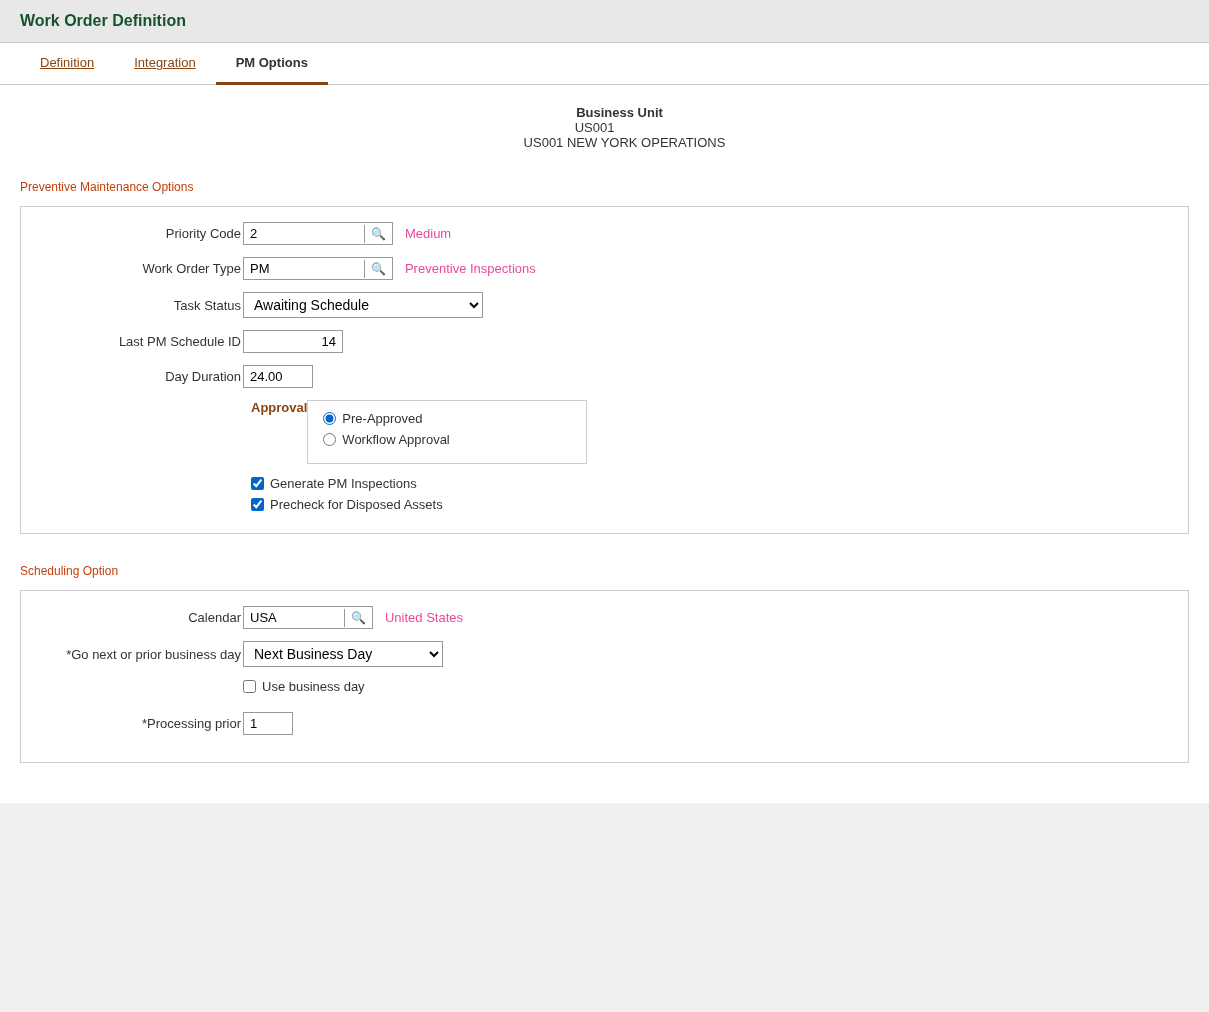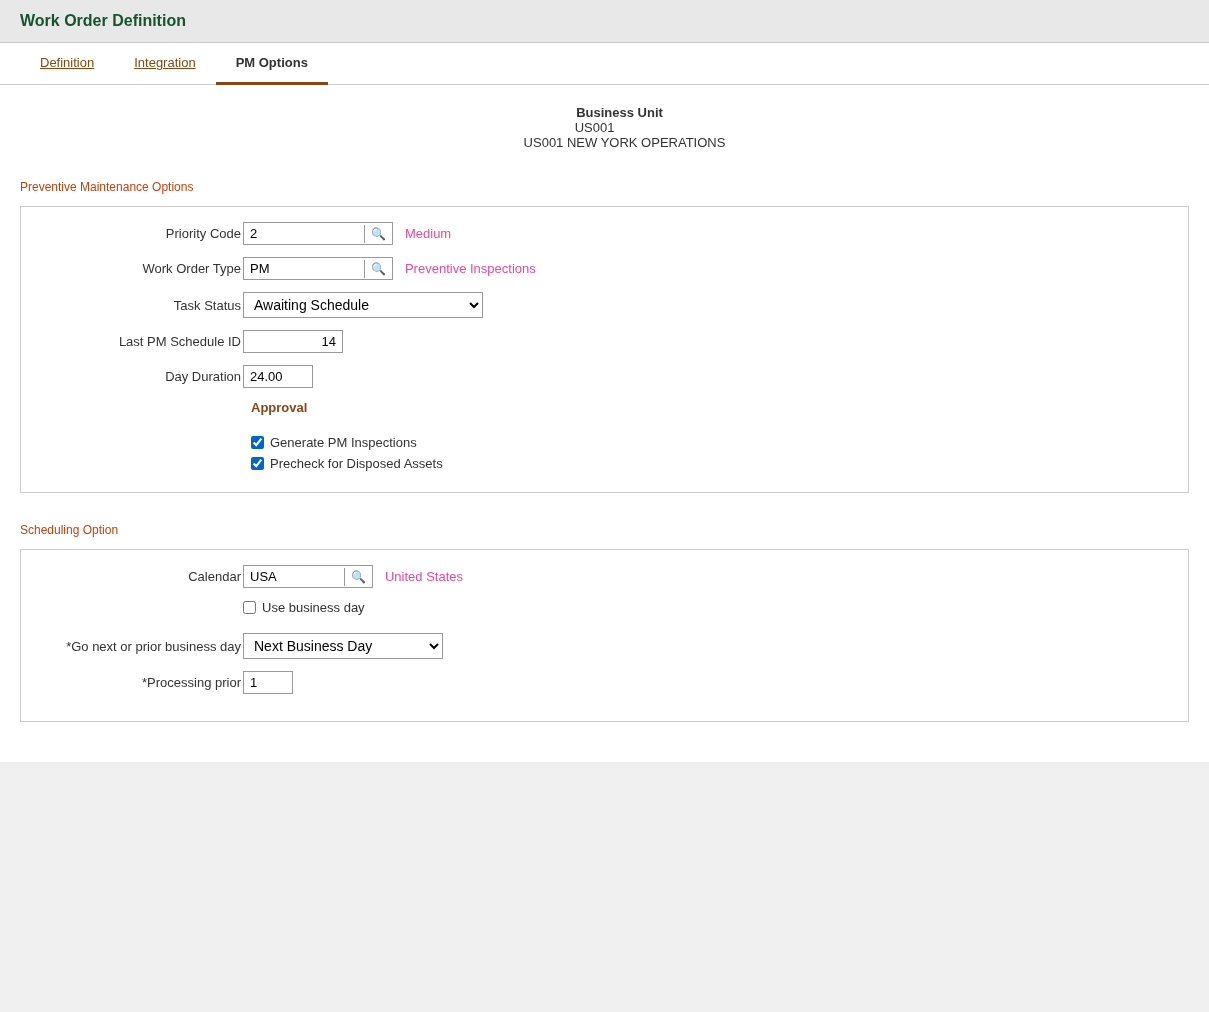--- a/index.html
+++ b/index.html
@@ -235,20 +235,30 @@
       </div>
 
       <div class="form-row">
         <span class="form-label">Day Duration</span>
         <input type="text" class="text-input" style="width: 70px;" value="24.00">
       </div>
 
       <div style="margin-bottom:12px;">
         <div class="approval-section">
           <div class="approval-title">Approval</div>
+          <div class="approval-box">
+            <div class="radio-row">
+              <input type="radio" name="approval" checked="" style="">
+              <span>Pre-Approved</span>
+            </div>
+            <div class="radio-row">
+              <input type="radio" name="approval" style="">
+              <span>Workflow Approval</span>
+            </div>
+          </div>
         </div>
       </div>
 
       <div class="checkbox-section">
         <div class="checkbox-row">
           <input type="checkbox" checked="" style="">
           <span>Generate PM Inspections</span>
         </div>
         <div class="checkbox-row">
           <input type="checkbox" checked="" style="">
@@ -264,39 +274,39 @@
   <div class="section">
     <div class="form-area">
 
       <div class="form-row">
         <span class="form-label">Calendar</span>
         <div class="input-with-search">
           <input type="text" style="width: 100px;" value="USA">
           <button class="search-btn">🔍</button>
         </div>
         <span class="inline-desc">United States</span>
-      </div>
-
-      <div class="form-row">
-        <span class="form-label"></span>
-        <div class="checkbox-row">
-          <input type="checkbox" style="">
-          <span>Use business day</span>
-        </div>
       </div>
 
       <div class="form-row">
         <span class="form-label">*Go next or prior business day</span>
         <select class="dropdown-select" style="width:200px;">
           <option>Next Business Day</option>
           <option>Prior Business Day</option>
         </select>
       </div>
 
       <div class="form-row">
+        <span class="form-label"></span>
+        <div class="checkbox-row">
+          <input type="checkbox" style="">
+          <span>Use business day</span>
+        </div>
+      </div>
+
+      <div class="form-row">
         <span class="form-label">*Processing prior</span>
         <input type="text" class="text-input" style="width: 50px;" value="1">
       </div>
 
     </div>
   </div>
 
 </div>
 
 </body></html>

